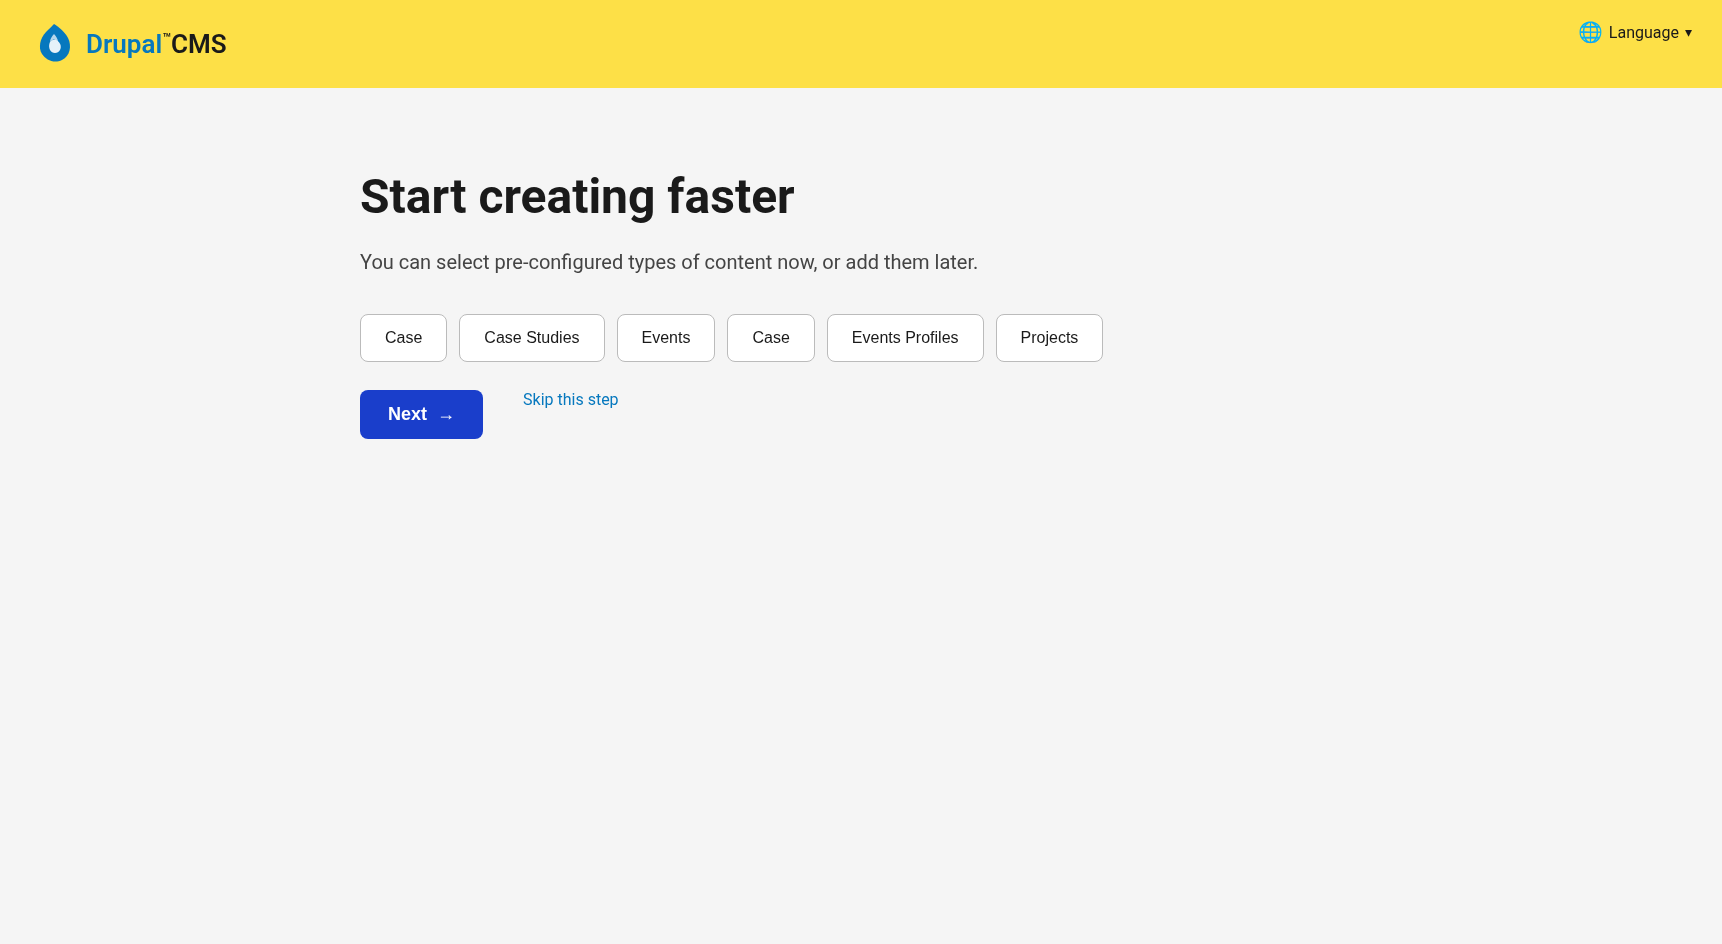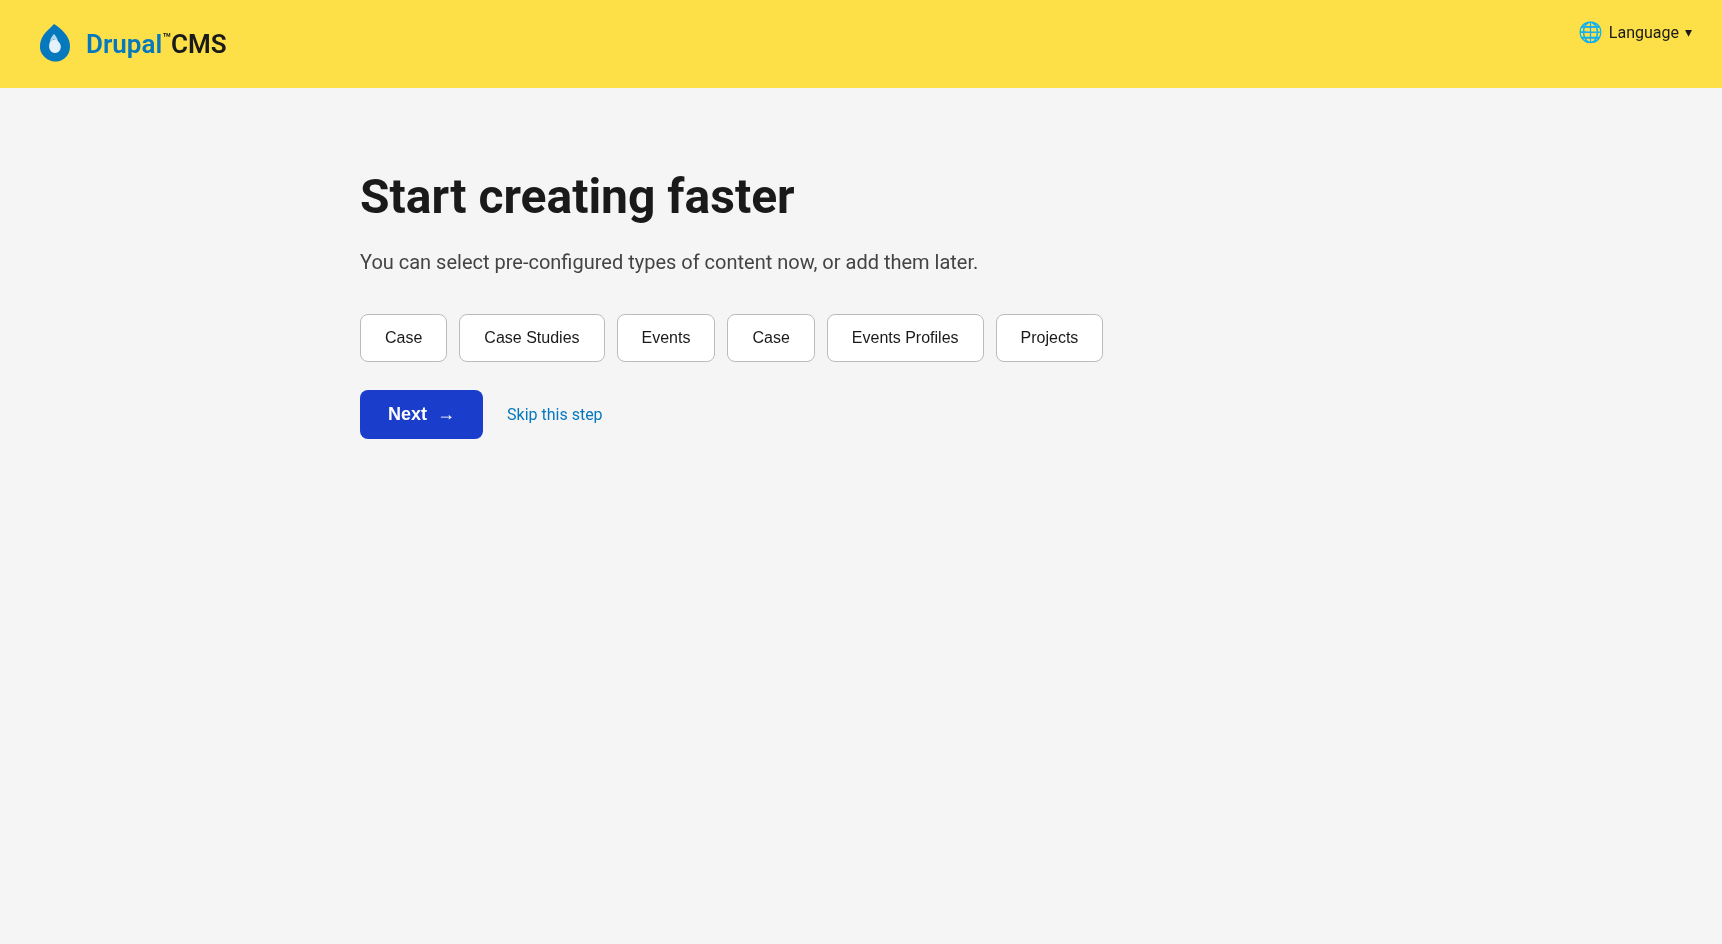--- a/index.html
+++ b/index.html
@@ -103,22 +103,21 @@
     }
 
     .helper-text {
       font-size: 15px;
       color: #555;
       margin-bottom: 40px;
     }
 
     .actions {
       display: flex;
-      align-items: center;
-      gap: 24px;
+      gap: 40px;
     }
 
     .next-btn {
       display: flex;
       align-items: center;
       gap: 10px;
       padding: 14px 28px;
       font-size: 18px;
       font-weight: 600;
       color: #fff;

